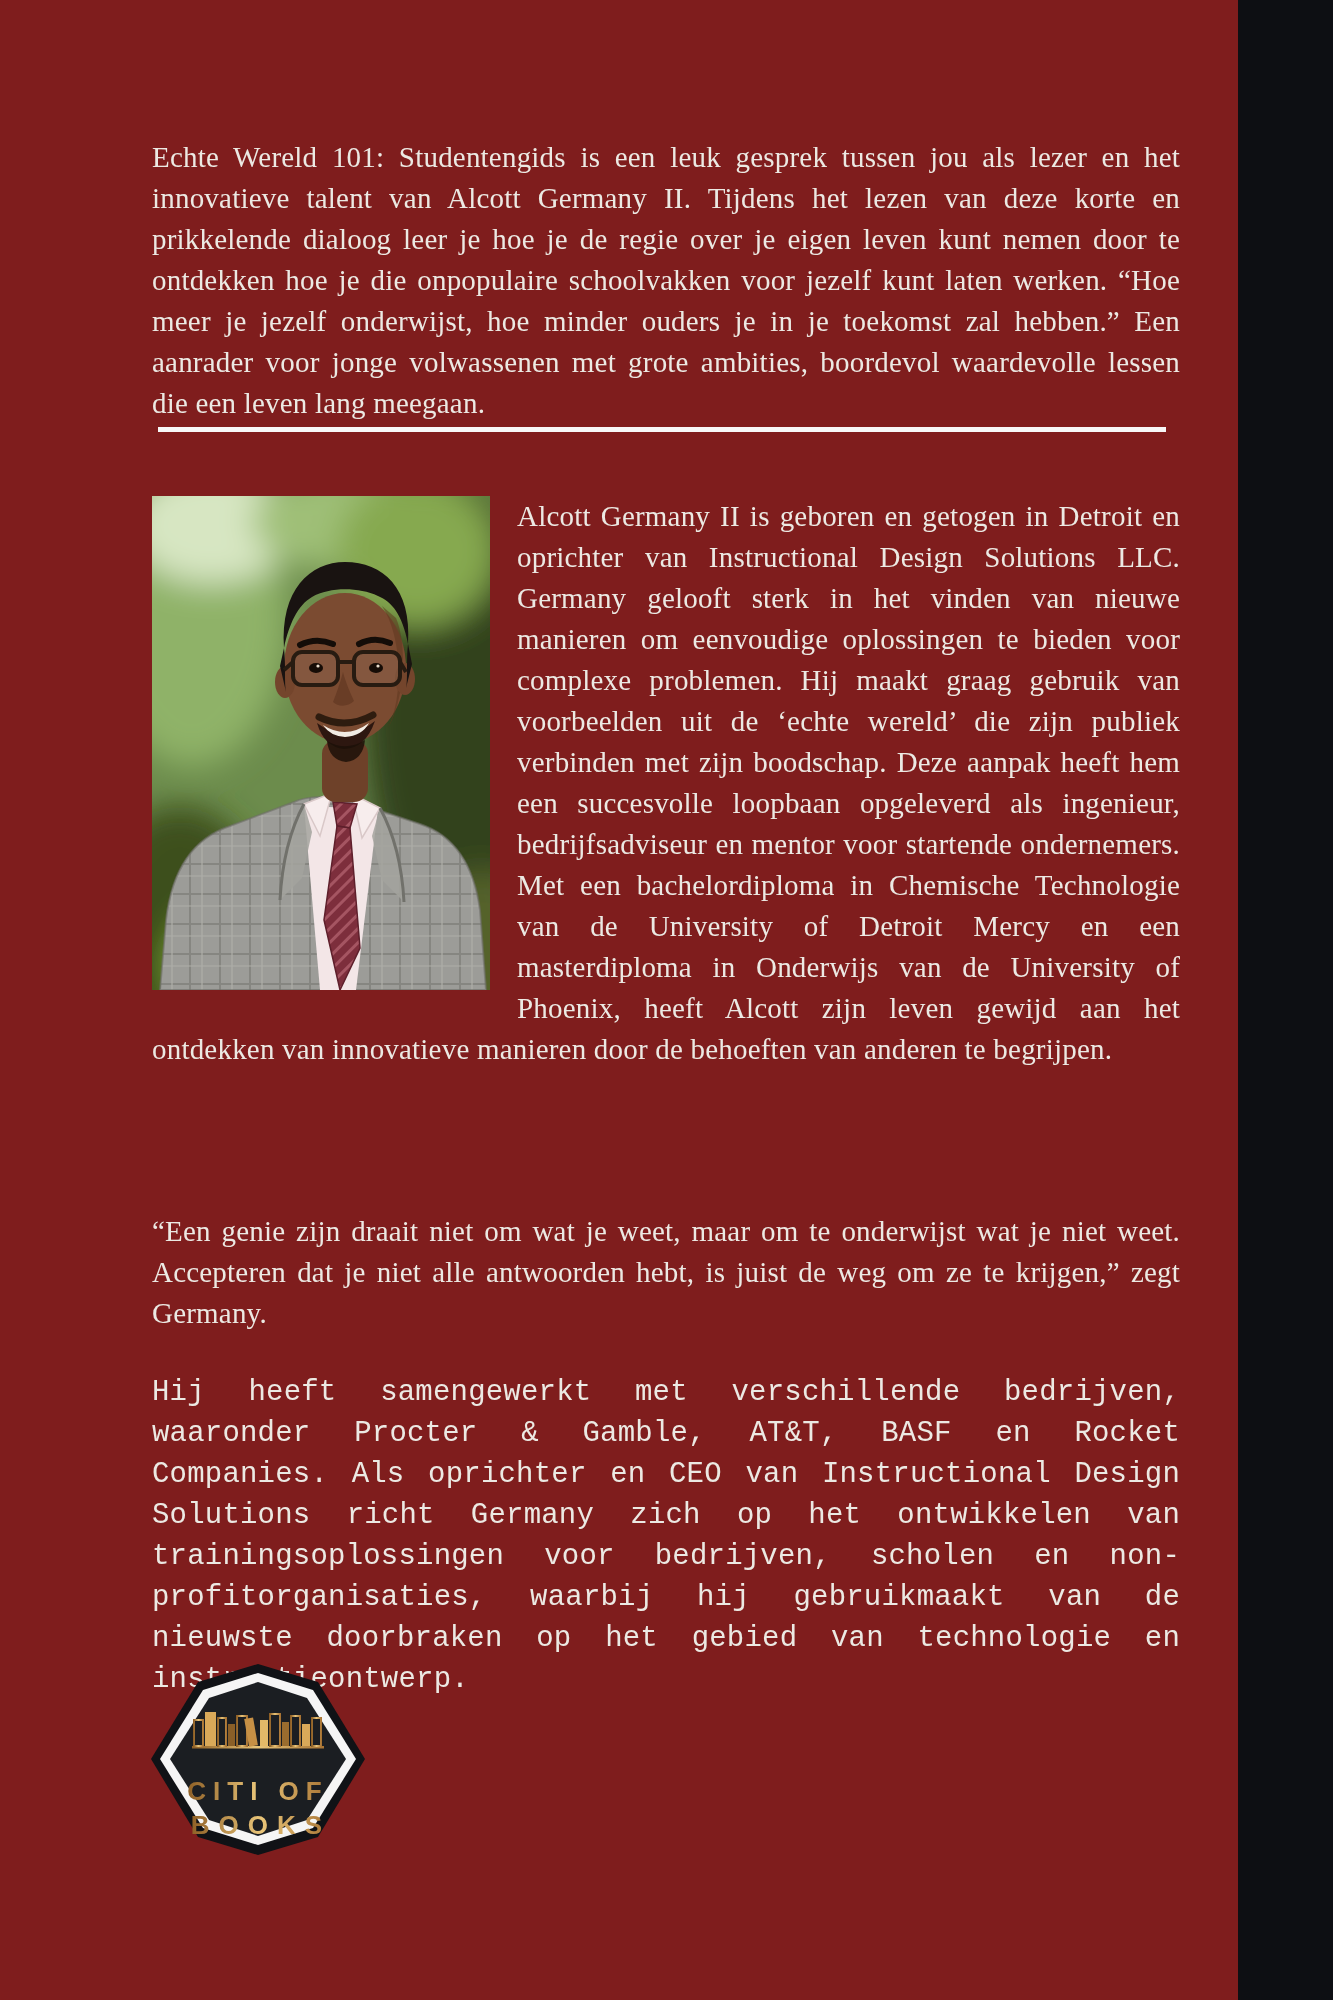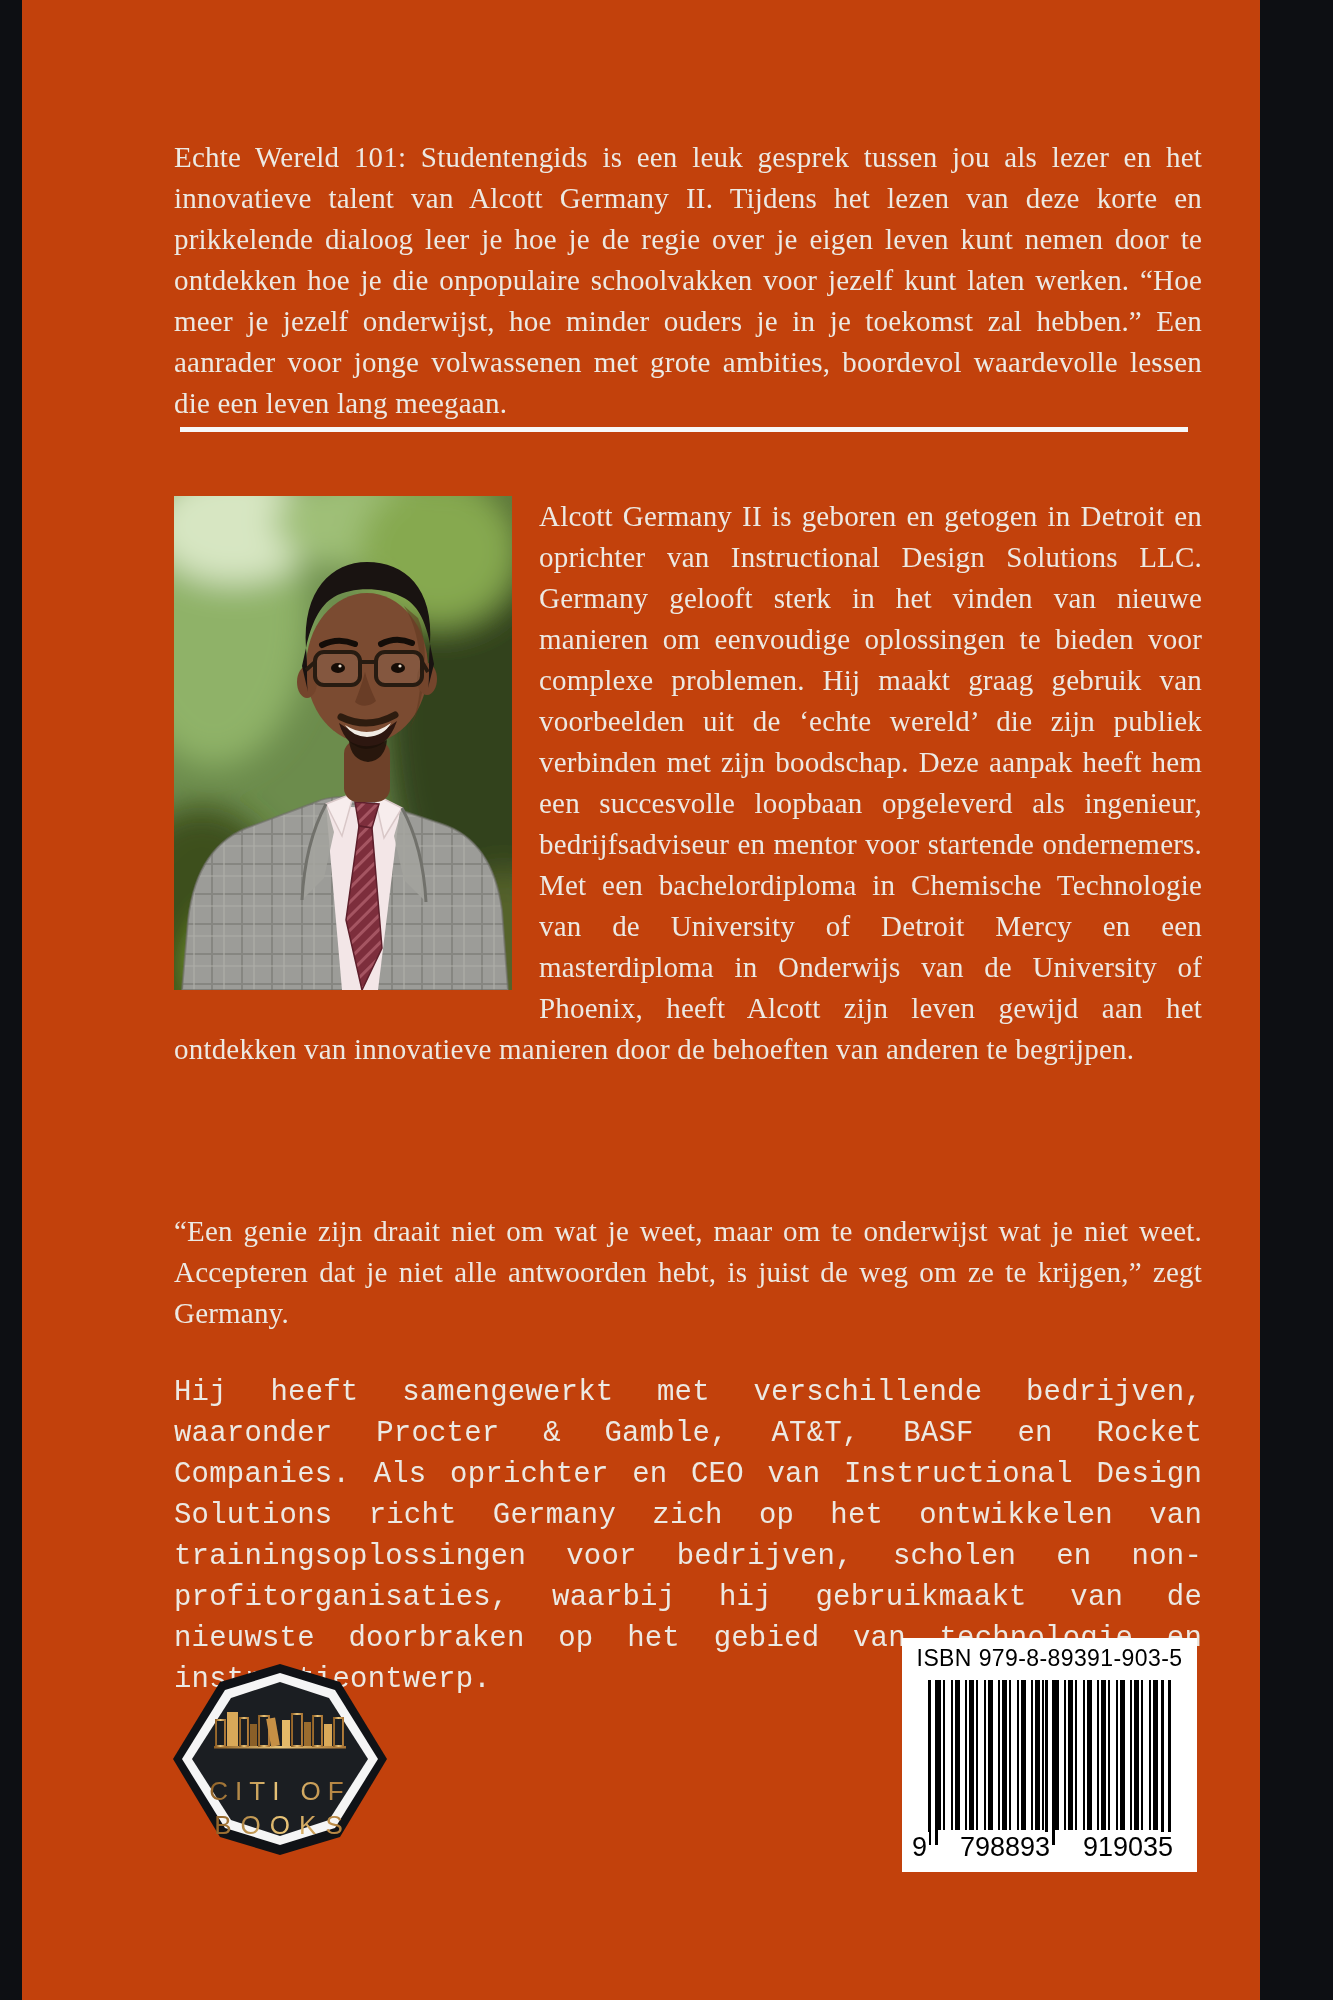--- a/index.html
+++ b/index.html
@@ -1,28 +1,28 @@
 <!DOCTYPE html>
 <html><head>
 <meta charset="utf-8">
 <style>
   html,body{margin:0;padding:0;background:#0d0f13;}
-  .page{position:relative;width:1238px;height:2000px;background:#c2410c;overflow:hidden;
-        font-family:"Liberation Serif","DejaVu Serif",serif;color:#ece9e3;margin-left:22px;}
+  .page{position:relative;width:1238px;height:2000px;background:#7f1d1d;overflow:hidden;
+        font-family:"Liberation Serif","DejaVu Serif",serif;color:#ece9e3;}
   .textblock{position:absolute;left:152px;width:1028px;font-size:29px;line-height:41px;
              text-align:justify;letter-spacing:.2px;}
   .synopsis{top:108px;}
   .divider{position:absolute;left:158px;top:427px;width:1008px;height:5px;background:#f7f7f7;}
   .bio{top:496px;}
   .photo{float:left;width:338px;height:494px;margin:0 27px 20px 0;background:#4c6234;overflow:hidden;}
   .photo svg{display:block;}
   .quote{top:1182px;}
   .partnerships{top:1343px;font-family:Liberation Mono, monospace;}
 
-  .logo{position:absolute;left:148px;top:1652px;width:220px;height:215px;}
+  .logo{position:absolute;left:148px;top:1652px;width:220px;height:215px;font-weight:bold;}
 
   .barcode{position:absolute;left:880px;top:1638px;width:295px;height:234px;background:#fff;
            color:#000;font-family:"Liberation Sans","DejaVu Sans",sans-serif;}
   .isbn{position:absolute;top:7px;left:0;right:0;text-align:center;font-size:23px;letter-spacing:.4px;white-space:nowrap;}
   .bars{position:absolute;left:30px;right:30px;top:42px;height:150px;
         background:repeating-linear-gradient(90deg,#000 0 2px,#fff 2px 4px,#000 4px 9px,#fff 9px 11px,#000 11px 13px,#fff 13px 19px,#000 19px 21px,#fff 21px 23px,#000 23px 28px,#fff 28px 33px);}
   .guard{position:absolute;top:42px;height:165px;width:10px;
          background:repeating-linear-gradient(90deg,#000 0 3px,#fff 3px 7px,#000 7px 10px);}
   .guard.gl{left:26px;} .guard.gm{left:143px;} .guard.gr{left:259px;}
   .digits{position:absolute;top:194px;left:8px;right:22px;display:flex;justify-content:space-between;
@@ -150,26 +150,14 @@
         <rect x="134" y="70" width="7" height="24" fill="#9a6c2e"></rect>
         <rect x="143" y="64" width="9" height="30" fill="none" stroke="url(#gold)" stroke-width="2"></rect>
         <rect x="154" y="72" width="8" height="22" fill="#d9a959"></rect>
         <rect x="164" y="66" width="9" height="28" fill="none" stroke="url(#gold)" stroke-width="2"></rect>
       </g>
       <text x="110" y="148" text-anchor="middle" font-family="Liberation Sans, DejaVu Sans, sans-serif" font-size="26" letter-spacing="7" fill="url(#gold)">CITI OF</text>
       <text x="113" y="182" text-anchor="middle" font-family="Liberation Sans, DejaVu Sans, sans-serif" font-size="26" letter-spacing="9" fill="url(#gold)">BOOKS</text>
     </svg>
   </div>
 
-  <div class="barcode">
-    <div class="isbn">ISBN 979-8-89391-903-5</div>
-    <div class="bars"></div>
-    <div class="guard gl"></div>
-    <div class="guard gm"></div>
-    <div class="guard gr"></div>
-    <div class="digits">
-      <span>9</span>
-      <span>798893</span>
-      <span>919035</span>
-    </div>
-  </div>
 
 </div>
 
 </body></html>

